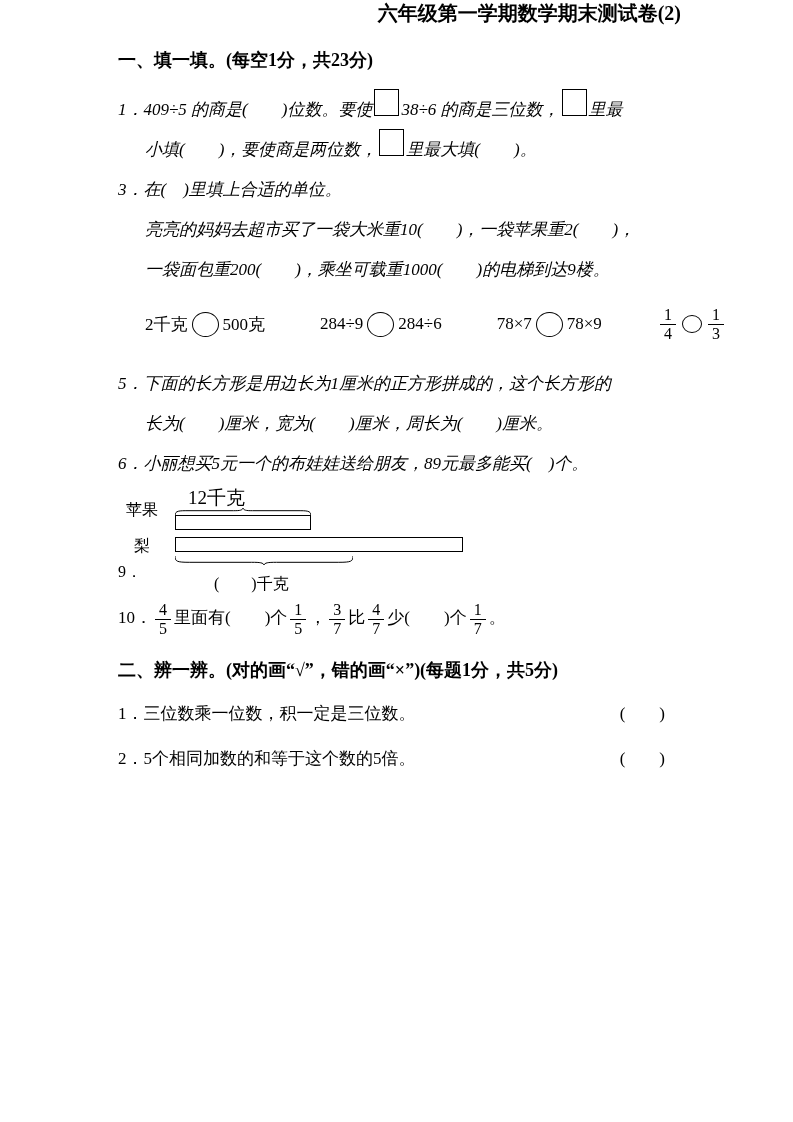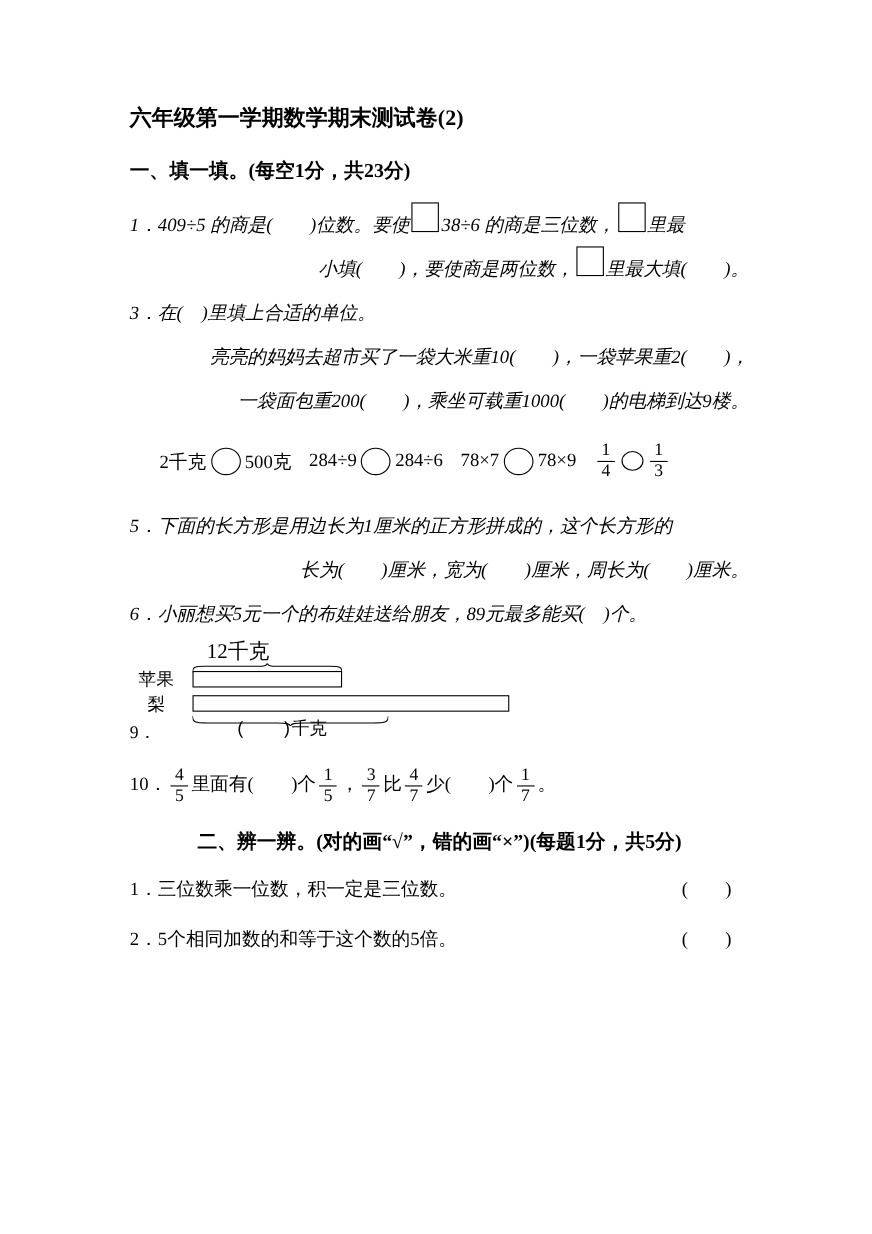--- a/index.html
+++ b/index.html
@@ -8,46 +8,45 @@
     position: relative;
     width: 793px;
     height: 1122px;
     background: #ffffff;
     color: #000000;
     font-family: "Liberation Serif", "DejaVu Serif", serif;
     overflow: hidden;
     padding: 0 112px 0 118px;
   }
   .title {
-    padding-top: 95px;
-    text-align: left;
+    text-align: right;
     font-size: 20px;
     font-weight: bold;
     line-height: 26px;
   }
   .sec-header {
     margin-top: 14px;
     font-size: 18px;
     font-weight: bold;
     line-height: 40px;
     height: 40px;
     white-space: nowrap;
   }
   .line {
     font-size: 17px;
     line-height: 40px;
     height: 40px;
     white-space: nowrap;
     font-style: italic;
   }
-  .cont { padding-left: 27px; text-align: right; }
+  .cont { padding-left: 27px; }
   .mt10 { margin-top: 10px; }
   .mt12 { margin-top: 12px; }
   .mt8  { margin-top: 8px; }
-  .mt6  { margin-top: 6px; text-align: center; }
+  .mt6  { margin-top: 6px; }
   .mt4  { margin-top: 4px; align-items: center; }
   .mt5  { margin-top: 5px; }
 
   
   .sq {
     display: inline-block;
     width: 25px;
     height: 27px;
     border: 1.5px solid #000;
     background: #fff;
@@ -80,21 +79,21 @@
     line-height: 1.1;
     margin: 0 3px;
   }
   .frac .fn { padding: 0 4px; }
   .frac .fd { padding: 0 4px; border-top: 1.5px solid #000; }
 
   
   .cmp-row {
     display: flex;
     align-items: center;
-    gap: 16px;
+    gap: 55px;
     padding-left: 27px;
     height: 56px;
     font-size: 17px;
     margin-top: 6px;
     white-space: nowrap;
   }
   .cmp { display: inline-flex; align-items: center; }
 
   
   .line-frac {
@@ -184,31 +183,31 @@
 
 
 
   <div class="q9">
     <span class="abs" style="left:70px; top:4px; font-size:19px;">12千克</span>
     <span class="brace" style="left:57px; top:24px; width:136px; height:9px;">
       <svg viewBox="0 0 100 10" preserveAspectRatio="none">
         <path d="M0,10 C0,4 1,3 8,3 L43,3 C48,3 49.5,2.5 50,0 C50.5,2.5 52,3 57,3 L92,3 C99,3 100,4 100,10" fill="none" stroke="#000" stroke-width="1" vector-effect="non-scaling-stroke"></path>
       </svg>
     </span>
-    <span class="abs" style="left:8px; top:30px;">苹果</span>
+    <span class="abs" style="left:8px; top:16px;">苹果</span>
     <span class="bar" style="left:57px; top:31px; width:136px;"></span>
     <span class="abs" style="left:16px; top:52px;">梨</span>
     <span class="bar" style="left:57px; top:53px; width:288px;"></span>
     <span class="brace" style="left:57px; top:72px; width:178px; height:9px;">
       <svg viewBox="0 0 100 10" preserveAspectRatio="none">
         <path d="M0,0 C0,6 1,7 8,7 L43,7 C48,7 49.5,7.5 50,10 C50.5,7.5 52,7 57,7 L92,7 C99,7 100,6 100,0" fill="none" stroke="#000" stroke-width="1" vector-effect="non-scaling-stroke"></path>
       </svg>
     </span>
     <span class="abs" style="left:0px; top:78px;">9．</span>
-    <span class="abs" style="left:96px; top:74px;font-family:Liberation Mono, monospace;">(　　)千克</span>
+    <span class="abs" style="left:96px; top:90px;">(　　)千克</span>
   </div>
 
   <div class="line-frac mt8">
     <span>10．</span><span class="frac">
         <span class="fn">4</span>
         <span class="fd">5</span>
       </span><span>里面有(　　)个</span><span class="frac">
         <span class="fn">1</span>
         <span class="fd">5</span>
       </span><span>，</span><span class="frac">

